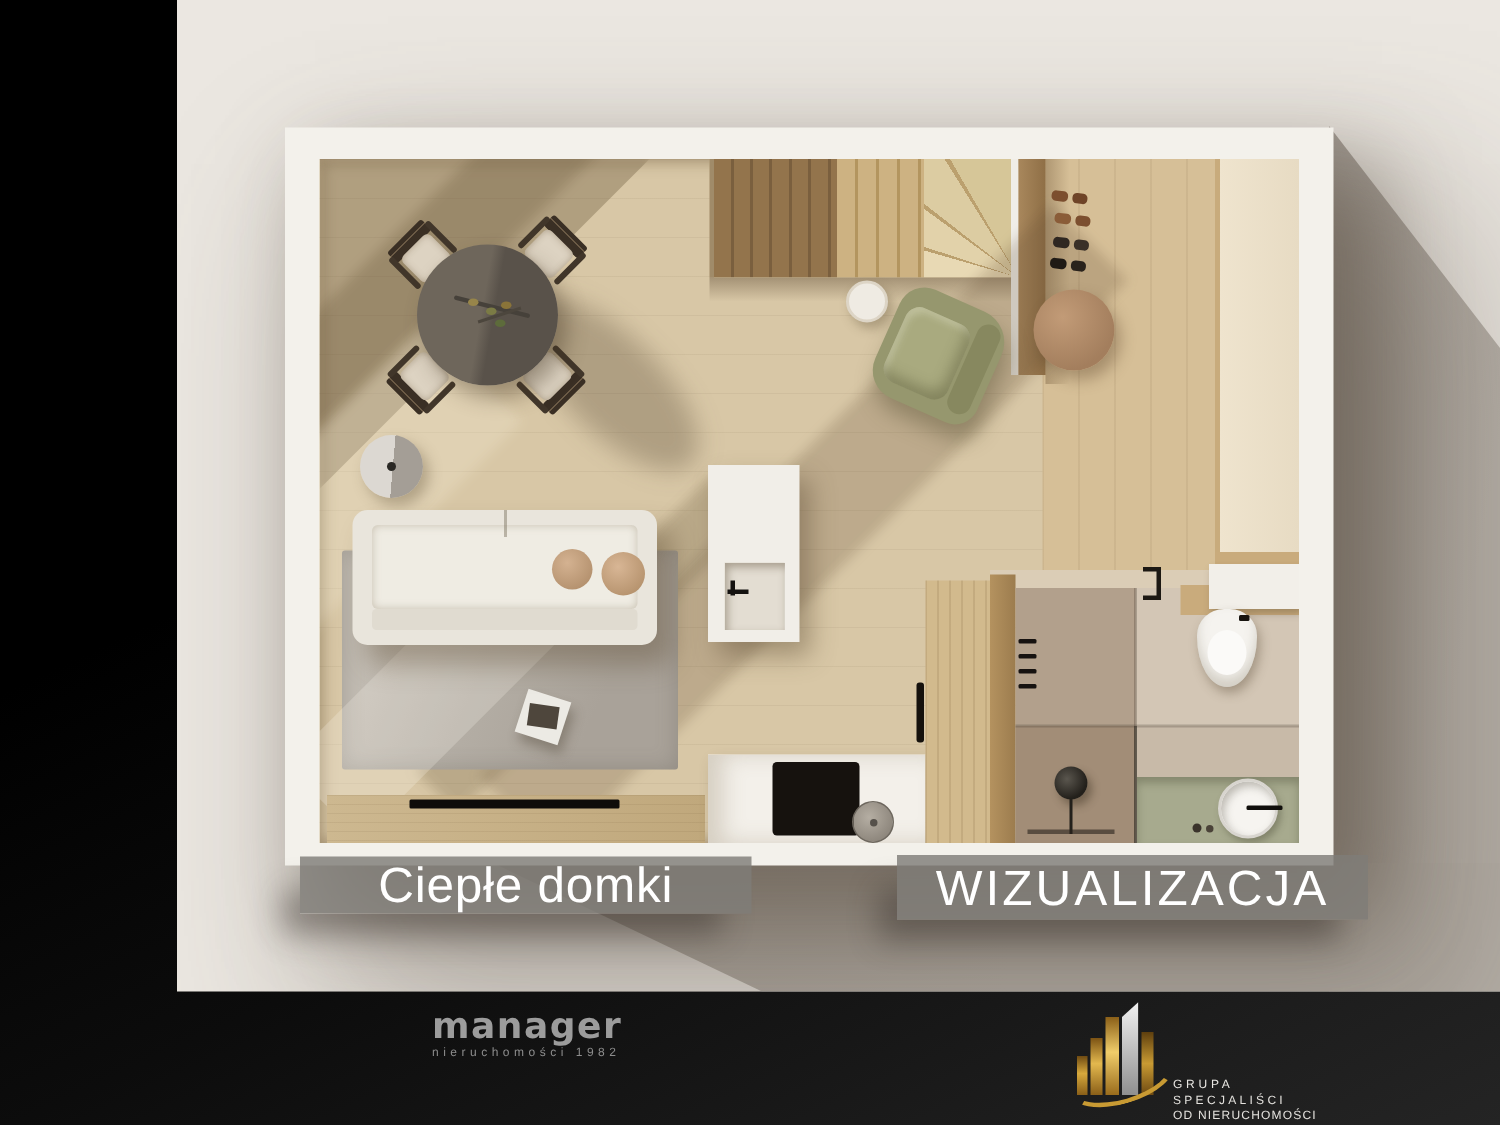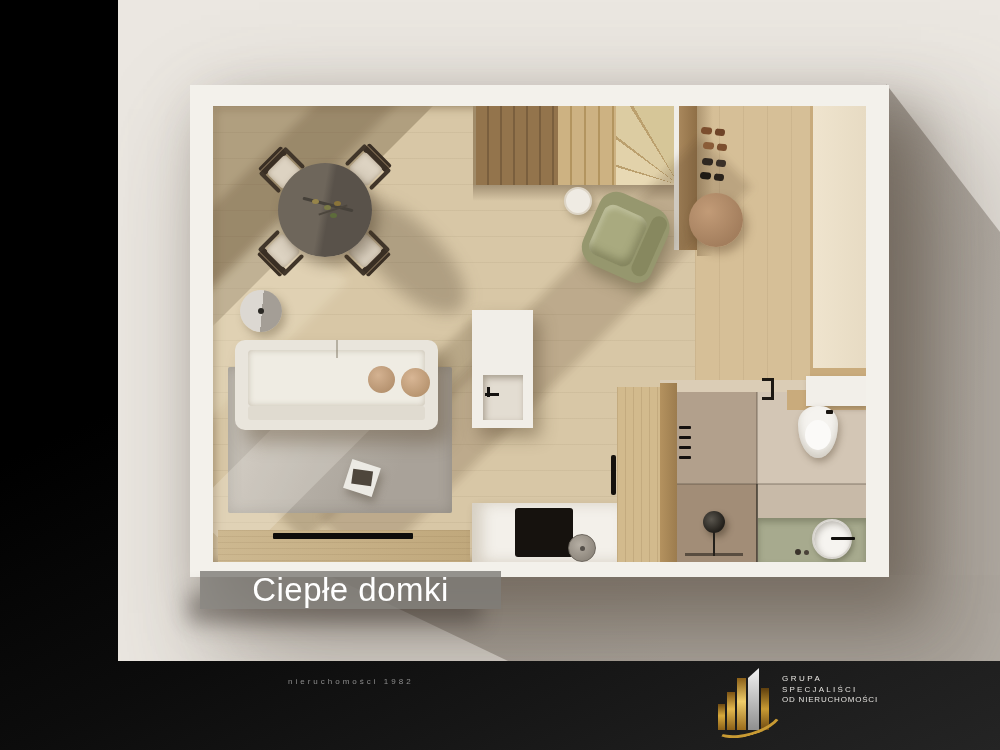--- a/index.html
+++ b/index.html
@@ -165,21 +165,21 @@
   .son-bar{bottom:6px;}
   .son-bar1{left:0;width:7px;height:26px;background:linear-gradient(180deg,#6e4a12,#d7a93c 45%,#8a5f18);}
   .son-bar2{left:9px;width:8px;height:38px;background:linear-gradient(180deg,#7c5314,#e3b84e 45%,#8a5f18);}
   .son-bar3{left:19px;width:9px;height:52px;background:linear-gradient(180deg,#8a5f18,#f0cd6a 45%,#9a6c1c);}
   .son-bar4{left:30px;width:11px;height:62px;background:linear-gradient(180deg,#f2f2f2,#8f8f8f);
     clip-path:polygon(0 16%,100% 0,100% 100%,0 100%);}
   .son-bar5{left:43px;width:8px;height:42px;background:linear-gradient(180deg,#5e3f0e,#c89a33 50%,#6e4a12);}
   .son-swoosh{left:-8px;top:30px;width:74px;height:36px;border:3px solid transparent;
     border-bottom:3px solid #c89a33;border-radius:50%;transform:rotate(-16deg);}
   .son-text{left:72px;top:14px;width:108px;}
-  .son-group{position:static;display:block;font-size:8px;color:#e9e7e3;letter-spacing:2.5px;}
+  .son-group{position:static;display:block;font-size:8px;color:#e9e7e3;letter-spacing:2.5px;margin-top:44px;}
   .son-name{position:static;display:block;font-size:31px;font-weight:800;letter-spacing:1px;line-height:30px;
     background:linear-gradient(180deg,#f5d87c,#c89023 55%,#8a5c12);-webkit-background-clip:text;
     background-clip:text;color:transparent;}
   .son-sub{position:static;display:block;font-size:8px;color:#e3e1dd;letter-spacing:2.2px;margin-top:2px;}
   .son-sub2{letter-spacing:.8px;margin-top:1px;}
 </style>
 </head>
 <body>
 
 <div class="canvas">
@@ -330,23 +330,27 @@
         <div class="soap-a"></div>
         <div class="soap-b"></div>
         <div class="bath-door-handle"></div>
 
       </div>
     </div>
 
     <div class="bar bar-left">
       <span class="bar-text">Ciepłe domki</span>
     </div>
+    <div class="bar bar-right">
+      <span class="bar-text">WIZUALIZACJA</span>
+    </div>
   </div>
 
   <div class="manager">
+    <span class="manager-name">manager</span>
     <span class="manager-tagline">nieruchomości 1982</span>
   </div>
 
   <div class="son">
     <div class="son-icon">
       <div class="son-bar son-bar1"></div>
       <div class="son-bar son-bar2"></div>
       <div class="son-bar son-bar3"></div>
       <div class="son-bar son-bar4"></div>
       <div class="son-bar son-bar5"></div>

